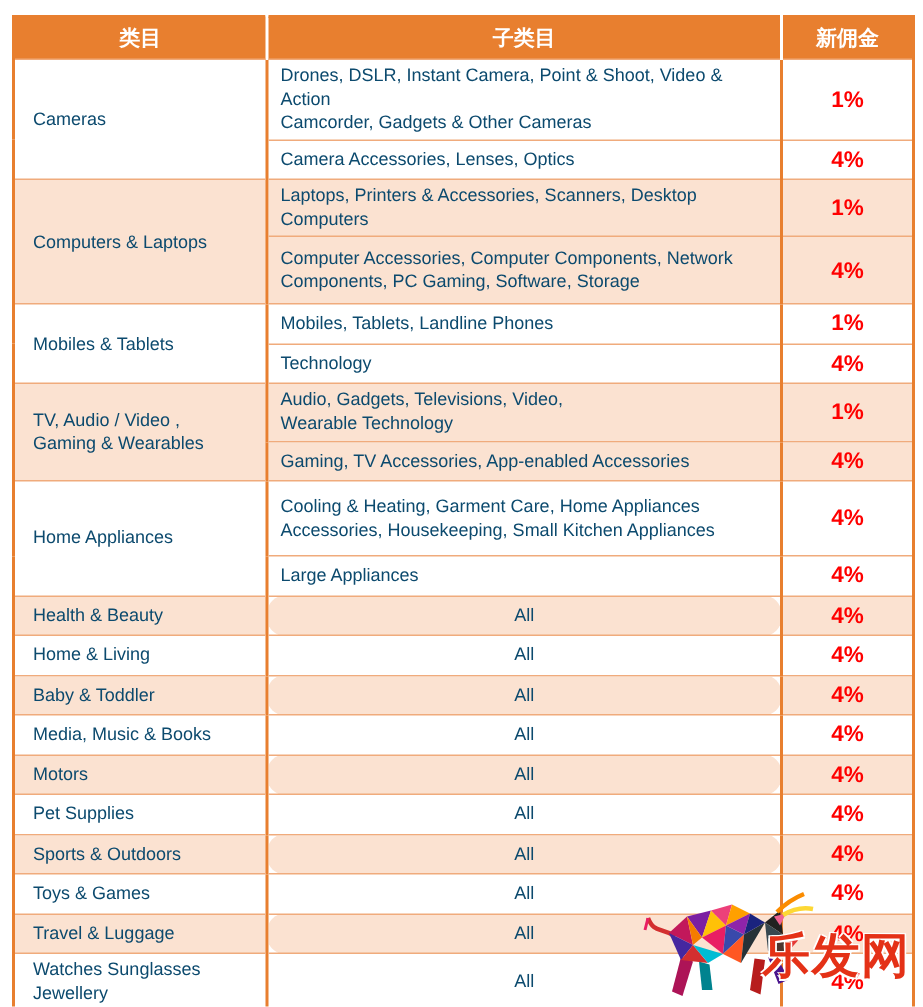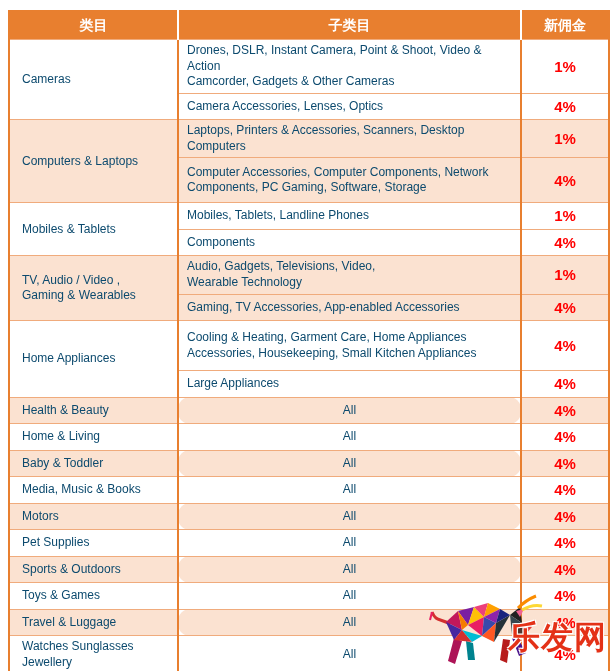--- a/index.html
+++ b/index.html
@@ -88,21 +88,21 @@
           <td class="sub">Computer Accessories, Computer Components, Network
 Components, PC Gaming, Software, Storage</td>
           <td class="pct">4%</td>
         </tr>
         <tr class="white" style="height: 25px;">
           <td class="cat" rowspan="2">Mobiles &amp; Tablets</td>
           <td class="sub">Mobiles, Tablets, Landline Phones</td>
           <td class="pct">1%</td>
         </tr>
         <tr class="white" style="height: 21px;">
-          <td class="sub">Components</td>
+          <td class="sub">Technology</td>
           <td class="pct">4%</td>
         </tr>
         <tr class="peach" style="height: 37px;">
           <td class="cat" rowspan="2">TV, Audio / Video ,
 Gaming &amp; Wearables</td>
           <td class="sub">Audio, Gadgets, Televisions, Video,
 Wearable Technology</td>
           <td class="pct">1%</td>
         </tr>
         <tr class="peach" style="height: 25px; margin-top: 32px;">

